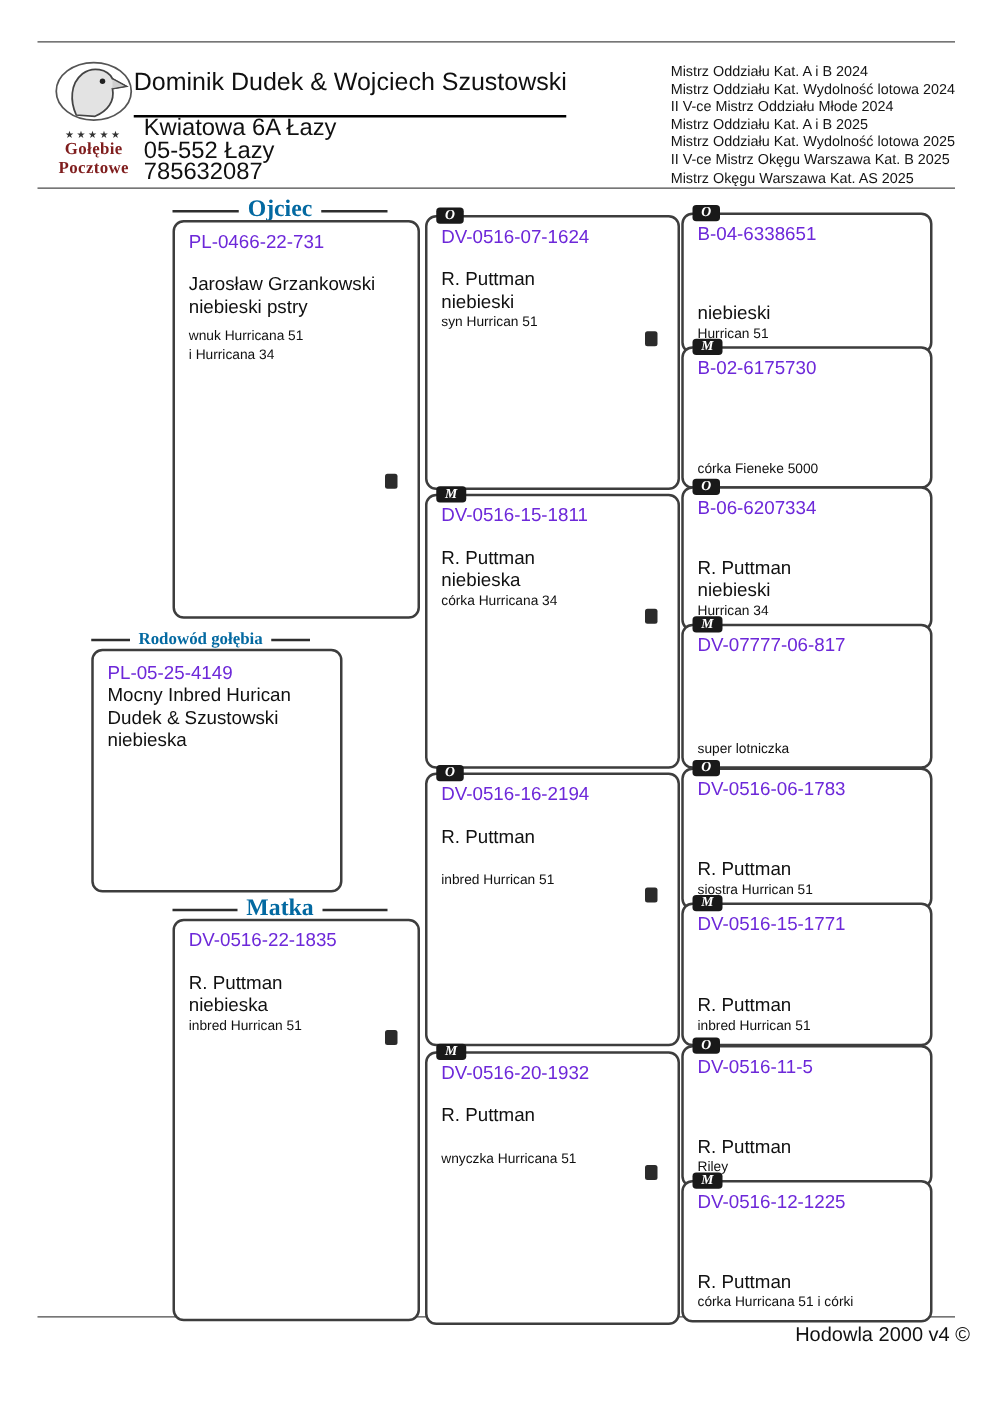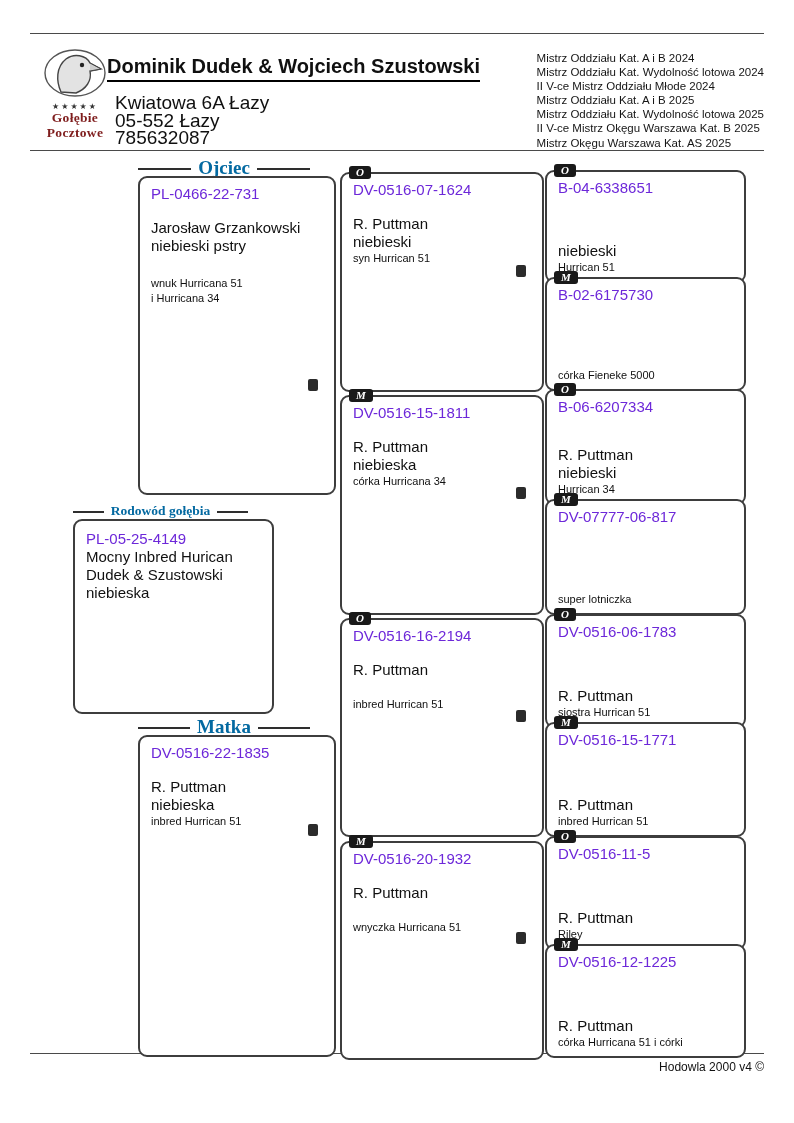--- a/index.html
+++ b/index.html
@@ -6,43 +6,43 @@
   body{
     width:794px;height:1123px;position:relative;background:#fff;
     font-family:"Liberation Sans",sans-serif;color:#101010;overflow:hidden;
   }
   .hr{position:absolute;left:30px;width:734px;border-top:1.6px solid #4a4a4a}
 
   
   .logo{position:absolute;left:33px;top:48px;width:84px;text-align:center}
   .logo-stars{font-size:8px;letter-spacing:2px;color:#333;line-height:9px}
   .logo-n{font-family:"Liberation Serif",serif;font-weight:700;font-size:13.5px;line-height:14.5px;color:#7f1d1d;letter-spacing:.3px}
-  .title{position:absolute;left:107px;top:55px;font-size:20px;font-weight:700;
-         border-bottom:2.2px solid #000;padding-bottom:2px;white-space:nowrap}
+  .title{position:absolute;left:107px;top:55px;font-size:20px;font-weight:400;
+         border-bottom:2.2px solid #000;padding-bottom:14px;white-space:nowrap}
   .address{position:absolute;left:115px;top:94px;font-size:19px;line-height:17.5px}
   .achv{position:absolute;top:51px;right:30px;text-align:left;font-size:11.5px;line-height:14.1px;color:#151515}
 
   
   .pbox{position:absolute;background:#fff;border:2px solid #3d3d3d;border-radius:9px;
         padding:7px 11px 6px;display:flex;flex-direction:column}
   .ring{font-size:15px;line-height:18px;color:#6d28d9}
   .line{font-size:15px;line-height:18px;min-height:18px}
   .note{font-size:11px;line-height:15px}
   .mid{margin-top:16px}
   .bottom{margin-top:auto}
   .bottom .line:empty{display:none}
   .tag{position:absolute;top:-8px;left:7px;background:#191919;color:#fff;
        font:italic 700 11px/13px "Liberation Serif",serif;padding:0 7px;border-radius:3px;letter-spacing:.5px}
   .junction{position:absolute;width:10px;height:12px;background:#2b2b2b;border-radius:2px}
 
   .sec-head{position:absolute;display:flex;align-items:center;gap:7px;justify-content:center;
             font-family:"Liberation Serif",serif;font-weight:700;color:#0369a1;white-space:nowrap}
   .sec-head::before,.sec-head::after{content:"";flex:1;border-top:2.2px solid #2e2e2e;margin-top:1px}
 
-  .footer{position:absolute;right:30px;top:1060px;font-size:12px;color:#111}
+  .footer{position:absolute;right:18px;top:1060px;font-size:16px;color:#111}
 </style>
 </head>
 <body>
 
 <div class="hr" style="top:33px"></div>
 <div class="hr" style="top:150px"></div>
 <div class="hr" style="top:1053px"></div>
 
 <div class="logo">
   <span>
@@ -79,21 +79,21 @@
 <div class="sec-head" style="left:138px;top:157px;width:172px;font-size:19px">Ojciec</div>
 <div class="sec-head" style="left:73px;top:503px;width:175px;font-size:13.5px">Rodowód gołębia</div>
 <div class="sec-head" style="left:138px;top:716px;width:172px;font-size:19px">Matka</div>
 
 <section class="pbox" style="left:138px;top:176px;width:172px;height:302px">
   <div class="ring">PL-0466-22-731</div>
   <div class="mid">
     <div class="line">Jarosław Grzankowski</div>
     <div class="line">niebieski pstry</div>
   </div>
-  <div class="note" style="margin-top:21px">wnuk Hurricana 51</div>
+  <div class="note" style="margin-top:7px">wnuk Hurricana 51</div>
   <div class="note">i Hurricana 34</div>
 </section>
 
 <section class="pbox" style="left:73px;top:519px;width:175px;height:176px;padding-top:9px">
   <div class="ring">PL-05-25-4149</div>
   <div class="line">Mocny Inbred Hurican</div>
   <div class="line">Dudek &amp; Szustowski</div>
   <div class="line">niebieska</div>
 </section>
 

